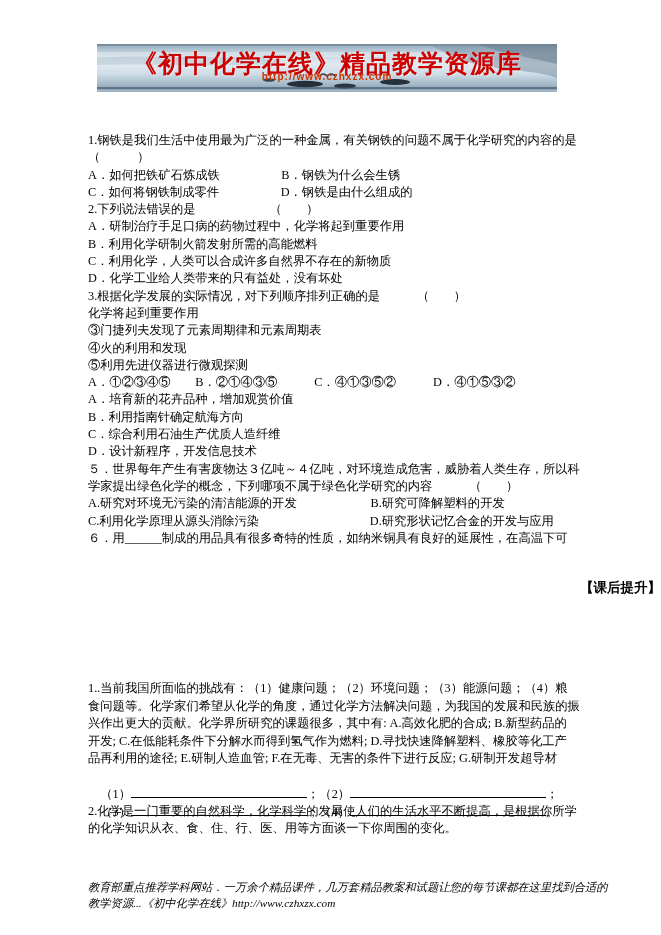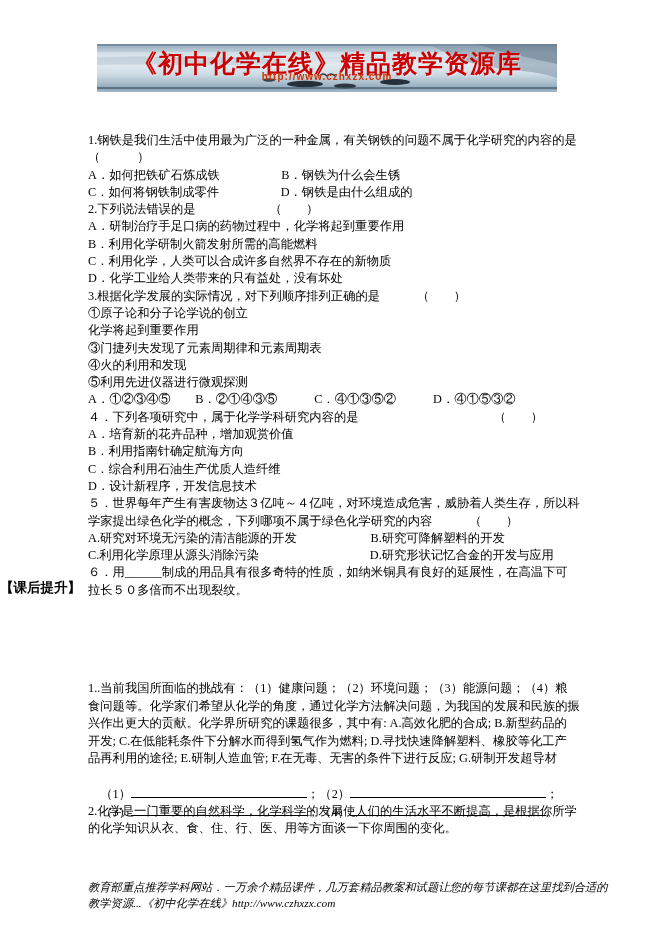--- a/index.html
+++ b/index.html
@@ -42,21 +42,21 @@
   .doc-line {
     white-space:pre;
     font-size:12.3px;
     line-height:17.3px;
     height:17.3px;
   }
   .boost .doc-line { line-height:17.5px; height:17.5px; }
 
   .section-header {
     left:0; top:579px; width:661px;
-    text-align:left;
+    text-align:right;
     font-weight:bold; font-size:13.5px;
     white-space:nowrap;
   }
 
   .blank {
     display:inline-block;
     width:176px; height:12px;
     border-bottom:1px solid #000;
     vertical-align:baseline;
   }
@@ -97,37 +97,34 @@
   <div class="doc-line">1.钢铁是我们生活中使用最为广泛的一种金属，有关钢铁的问题不属于化学研究的内容的是</div>
   <div class="doc-line">（　　　）</div>
   <div class="doc-line">A．如何把铁矿石炼成铁　　　　　B．钢铁为什么会生锈</div>
   <div class="doc-line">C．如何将钢铁制成零件　　　　　D．钢铁是由什么组成的</div>
   <div class="doc-line">2.下列说法错误的是　　　　　　（　　）</div>
   <div class="doc-line">A．研制治疗手足口病的药物过程中，化学将起到重要作用</div>
   <div class="doc-line">B．利用化学研制火箭发射所需的高能燃料</div>
   <div class="doc-line">C．利用化学，人类可以合成许多自然界不存在的新物质</div>
   <div class="doc-line">D．化学工业给人类带来的只有益处，没有坏处</div>
   <div class="doc-line">3.根据化学发展的实际情况，对下列顺序排列正确的是　　　（　　）</div>
-  <div class="doc-line">①原子论和分子论学说的创立</div>
   <div class="doc-line">化学将起到重要作用</div>
   <div class="doc-line">③门捷列夫发现了元素周期律和元素周期表</div>
   <div class="doc-line">④火的利用和发现</div>
   <div class="doc-line">⑤利用先进仪器进行微观探测</div>
   <div class="doc-line">A．①②③④⑤　　B．②①④③⑤　　　C．④①③⑤②　　　D．④①⑤③②</div>
-  <div class="doc-line">４．下列各项研究中，属于化学学科研究内容的是　　　　　　　　　　　（　　）</div>
   <div class="doc-line">A．培育新的花卉品种，增加观赏价值</div>
   <div class="doc-line">B．利用指南针确定航海方向</div>
   <div class="doc-line">C．综合利用石油生产优质人造纤维</div>
   <div class="doc-line">D．设计新程序，开发信息技术</div>
   <div class="doc-line">５．世界每年产生有害废物达３亿吨～４亿吨，对环境造成危害，威胁着人类生存，所以科</div>
   <div class="doc-line">学家提出绿色化学的概念，下列哪项不属于绿色化学研究的内容　　　（　　）</div>
   <div class="doc-line">A.研究对环境无污染的清洁能源的开发　　　　　　B.研究可降解塑料的开发</div>
   <div class="doc-line">C.利用化学原理从源头消除污染　　　　　　　　　D.研究形状记忆合金的开发与应用</div>
   <div class="doc-line">６．用______制成的用品具有很多奇特的性质，如纳米铜具有良好的延展性，在高温下可</div>
-  <div class="doc-line">拉长５０多倍而不出现裂纹。</div>
 </div>
 
 <div class="abs section-header">【课后提升】</div>
 
 <div class="abs textblock boost" style="left:88px; top:644px;">
   <div class="doc-line">1..当前我国所面临的挑战有：（1）健康问题；（2）环境问题；（3）能源问题；（4）粮</div>
   <div class="doc-line">食问题等。化学家们希望从化学的角度，通过化学方法解决问题，为我国的发展和民族的振</div>
   <div class="doc-line">兴作出更大的贡献。化学界所研究的课题很多，其中有: A.高效化肥的合成; B.新型药品的</div>
   <div class="doc-line">开发; C.在低能耗条件下分解水而得到氢气作为燃料; D.寻找快速降解塑料、橡胶等化工产</div>
   <div class="doc-line">品再利用的途径; E.研制人造血管; F.在无毒、无害的条件下进行反应; G.研制开发超导材</div>

